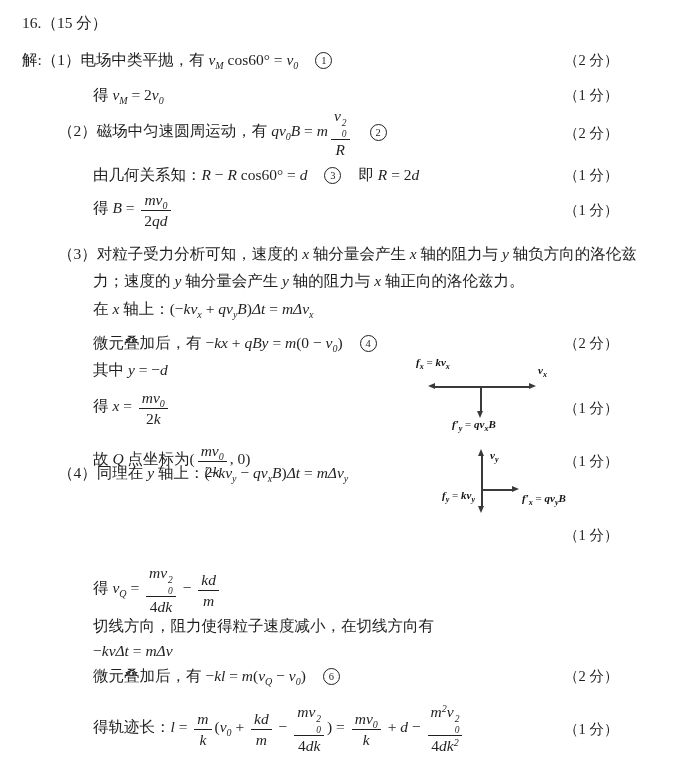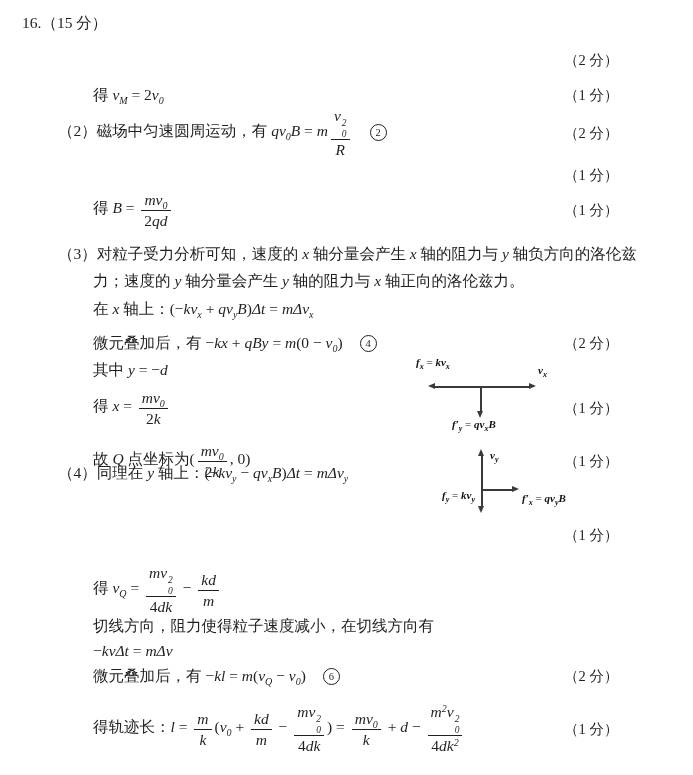--- a/index.html
+++ b/index.html
@@ -40,37 +40,39 @@
 </head>
 <body>
 
 <div class="page">
 
   <div>
       <div class="line i0" style="top: 8px; height: 30px;">
         <span class="content">16.（15 分）</span>
       </div>
       <div class="line i0" style="top: 45px; height: 30px;">
+        <span class="content">解:（1）电场中类平抛，有 <span class="it">v</span><sub>M</sub> cos60° = <span class="it">v</span><sub>0</sub><span class="gap"></span><span class="circ">1</span></span>
         <span class="score">（2 分）</span>
       </div>
       <div class="line i2" style="top: 80px; height: 30px;">
         <span class="content">得 <span class="it">v</span><sub>M</sub> = 2<span class="it">v</span><sub>0</sub></span>
         <span class="score">（1 分）</span>
       </div>
       <div class="line i1" style="top: 108px; height: 50px;">
         <span class="content">（2）磁场中匀速圆周运动，有 <span class="it">qv</span><sub>0</sub><span class="it">B</span> = <span class="it">m</span><span class="frac">
             <span class="fn"><span class="it">v</span><span class="ss">
                 <span>2</span>
                 <span>0</span>
               </span></span>
             <span class="fd"><span class="it">R</span></span>
           </span><span class="gap"></span><span class="circ">2</span></span>
         <span class="score">（2 分）</span>
       </div>
       <div class="line i2" style="top: 160px; height: 30px;">
+        <span class="content">由几何关系知：<span class="it">R</span> − <span class="it">R</span> cos60° = <span class="it">d</span><span class="gap"></span><span class="circ">3</span><span class="gap"></span>即 <span class="it">R</span> = 2<span class="it">d</span></span>
         <span class="score">（1 分）</span>
       </div>
       <div class="line i2" style="top: 185px; height: 50px;">
         <span class="content">得 <span class="it">B</span> = <span class="frac">
             <span class="fn"><span class="it">mv</span><sub>0</sub></span>
             <span class="fd">2<span class="it">qd</span></span>
           </span></span>
         <span class="score">（1 分）</span>
       </div>
       <div class="line i1" style="top: 239px; height: 30px;">

